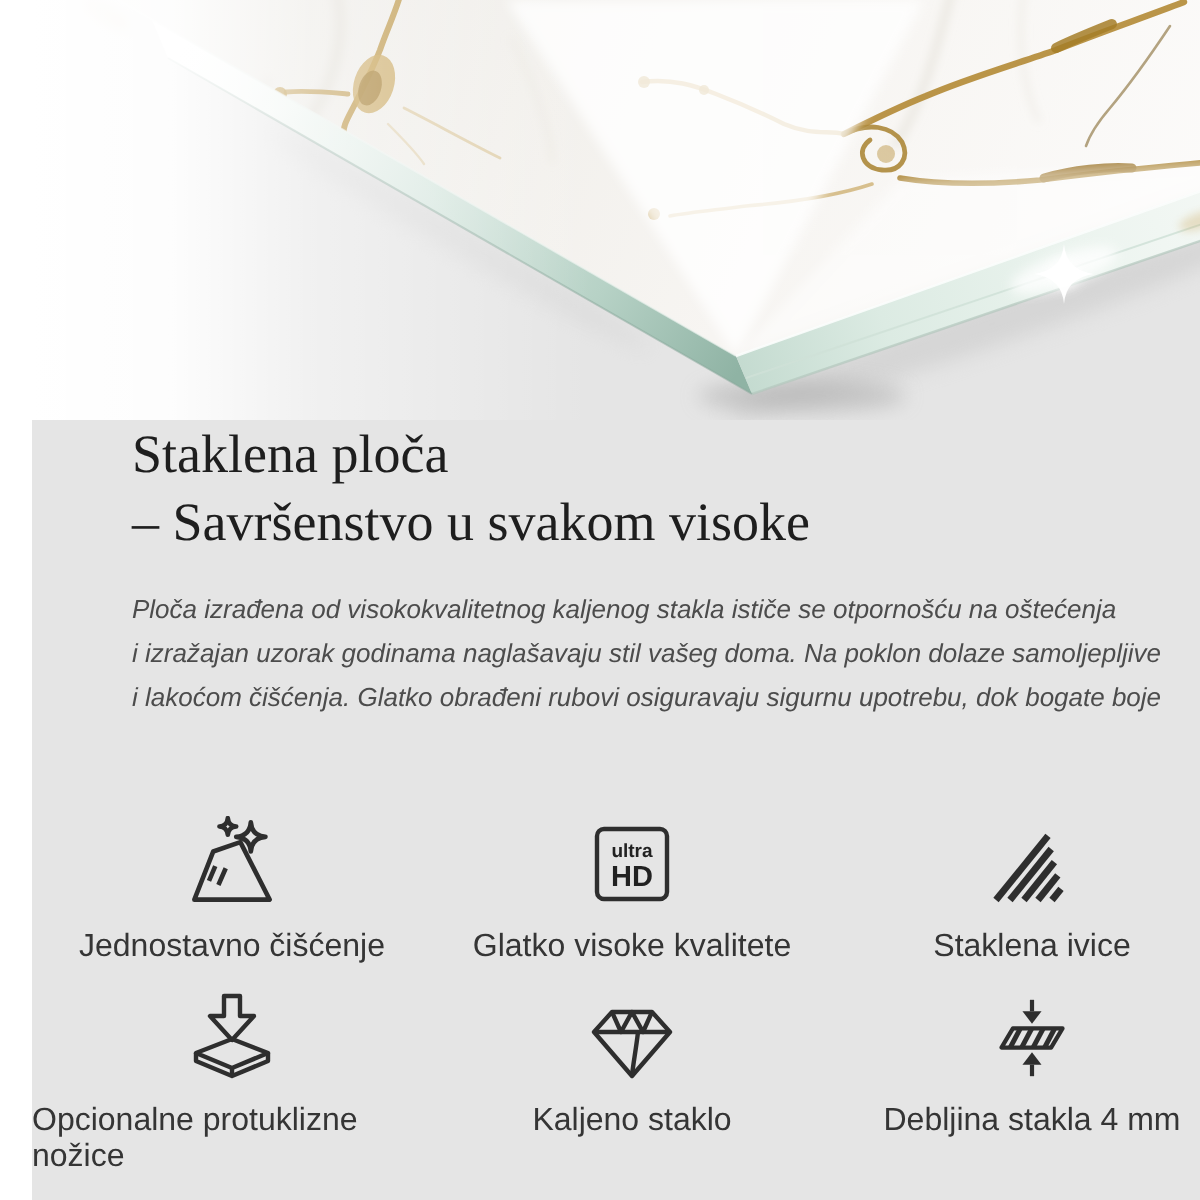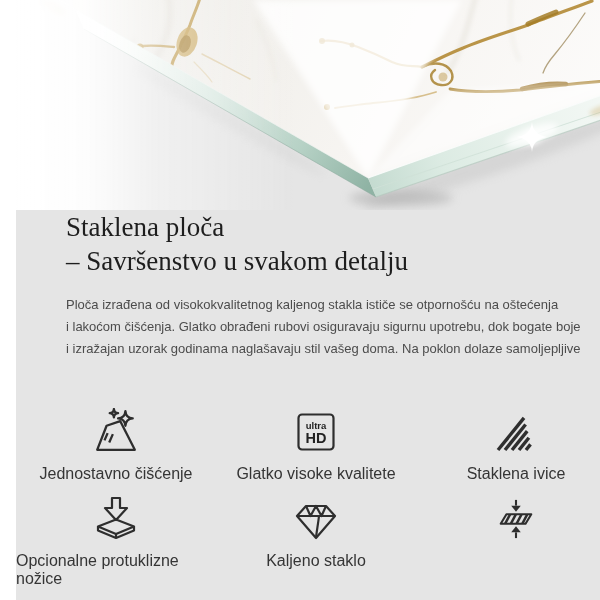--- a/index.html
+++ b/index.html
@@ -11,21 +11,21 @@
   .page{position:relative;width:600px;height:600px;background:#e5e5e5;margin-left:16px;}
   .hero{position:absolute;top:0;left:0;width:600px;height:210px;}
   .hero svg{display:block;}
   .content{position:absolute;left:50px;top:206px;width:520px;}
   .title{
     font-family:"Liberation Serif","DejaVu Serif",serif;
     font-weight:400;color:#1e1e1e;font-size:27px;line-height:34px;
     margin:4px 0 0 0;
   }
   .desc{margin-top:16px;font-size:13px;line-height:22px;color:#4c4c4c;}
-  .desc div{white-space:nowrap;}
+  .desc div{white-space:nowrap;font-style:italic;}
   .features{
     position:absolute;top:401px;left:0;width:600px;
     display:grid;grid-template-columns:repeat(3,200px);row-gap:5px;
   }
   .feature{display:flex;flex-direction:column;align-items:center;}
   .icon-box{height:53px;display:flex;align-items:flex-end;justify-content:flex-start;}
   .feature-label{margin-top:11px;font-size:16px;color:#353535;}
   .ic{stroke:#2e2e2e;fill:none;stroke-width:2.2;}
   .hd-top{font-family:"Liberation Sans",sans-serif;font-size:9.5px;font-weight:700;fill:#222;}
   .hd-bottom{font-family:"Liberation Sans",sans-serif;font-size:14.5px;font-weight:700;fill:#222;}
@@ -139,26 +139,26 @@
         <ellipse cx="516" cy="135" rx="28" ry="8" transform="rotate(-19 516 135)" fill="#ffffff" opacity="0.8" filter="url(#b3)"></ellipse>
         <circle cx="516" cy="137" r="7" fill="#ffffff" opacity="0.9" filter="url(#b3)"></circle>
         <path d="M516,122 Q517,135 531,137 Q517,139 516,152 Q515,139 501,137 Q515,135 516,122 Z" fill="#ffffff" opacity="0.95"></path>
       </g>
     </svg>
   </div>
 
   <div class="content">
     <h1 class="title">
       <div>Staklena ploča</div>
-      <div>– Savršenstvo u svakom detalju</div>
+      <div>– Savršenstvo u svakom visoke</div>
     </h1>
     <div class="desc">
       <div>Ploča izrađena od visokokvalitetnog kaljenog stakla ističe se otpornošću na oštećenja</div>
+      <div>i izražajan uzorak godinama naglašavaju stil vašeg doma. Na poklon dolaze samoljepljive</div>
       <div>i lakoćom čišćenja. Glatko obrađeni rubovi osiguravaju sigurnu upotrebu, dok bogate boje</div>
-      <div>i izražajan uzorak godinama naglašavaju stil vašeg doma. Na poklon dolaze samoljepljive</div>
     </div>
   </div>
 
   <div class="features">
 
     <div class="feature">
       <div class="icon-box">
         <svg width="46" height="46" viewBox="0 0 44 44">
           <path class="ic" d="M4,40 L13,17 L26,12.5 L40,40 Z" stroke-linejoin="round"></path>
           <path class="ic" d="M11,31 L14,24 M15.5,33 L19,25" stroke-width="1.7"></path>
@@ -235,16 +235,17 @@
               <path d="M9,30 L18,13"></path>
               <path d="M15,30 L24,13"></path>
             <path d="M21,30 L30,13"></path>
               <path d="M27,30 L36,13"></path>
               <path d="M33,30 L42,13"></path>
           </g>
           <path d="M17,36 L27,36 L22,29.5 Z" fill="#2e2e2e"></path>
           <path d="M22,36 L22,42" stroke="#2e2e2e" stroke-width="2.2"></path>
         </svg>
       </div>
+      <div class="feature-label">Debljina stakla 4 mm</div>
     </div>
 
   </div>
 </div>
 
 </body></html>

